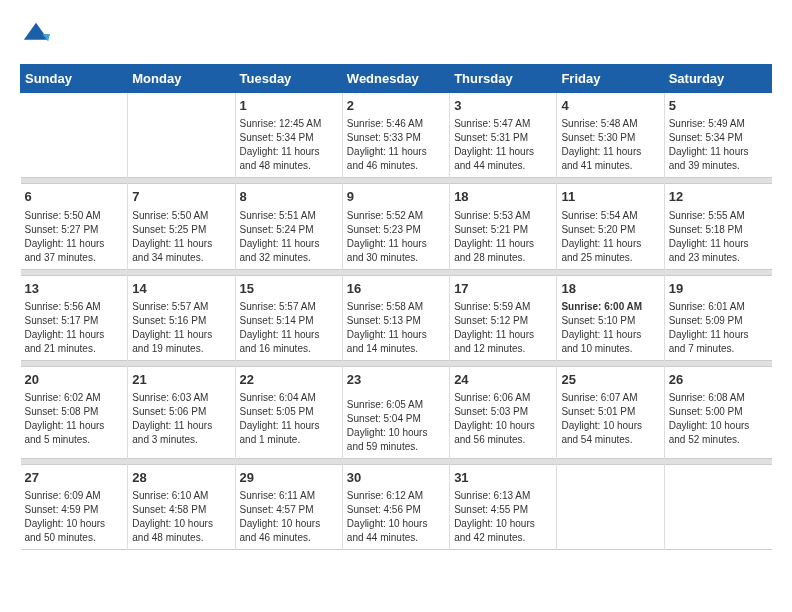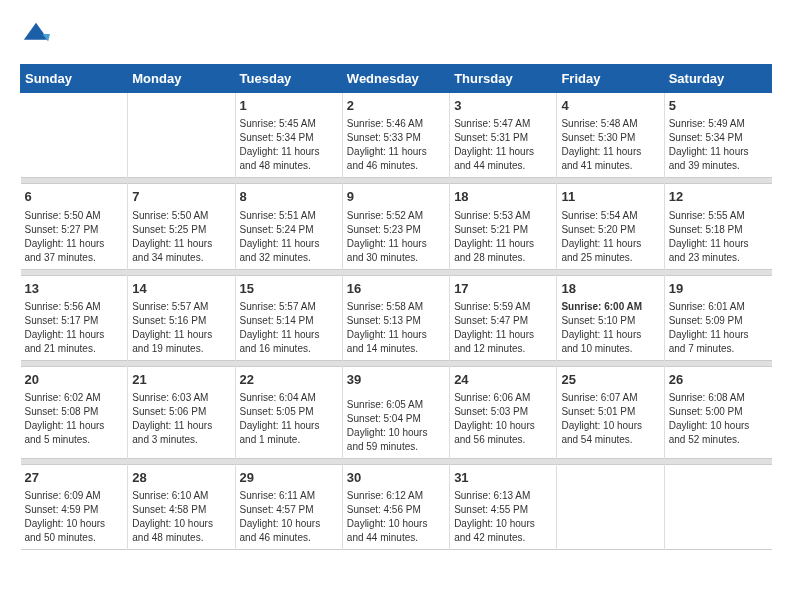--- a/index.html
+++ b/index.html
@@ -133,21 +133,21 @@
         <th>Friday</th>
         <th>Saturday</th>
       </tr>
   </thead>
   <tbody id="calendar-body">
   <tr>
         <td class="empty"></td>
         <td class="empty"></td>
         <td>
           <span class="day-number">1</span>
-          <span style="display: block;">Sunrise: 5:45 AM</span>
+          <span style="display: block;">Sunrise: 12:45 AM</span>
           <span style="display: block;">Sunset: 5:34 PM</span>
           <span style="display: block;">Daylight: 11 hours</span>
           <span style="display: block;">and 48 minutes.</span>
         </td>
         <td>
           <span class="day-number">2</span>
           <span style="display: block;">Sunrise: 5:46 AM</span>
           <span style="display: block;">Sunset: 5:33 PM</span>
           <span style="display: block;">Daylight: 11 hours</span>
           <span style="display: block;">and 46 minutes.</span>
@@ -256,21 +256,21 @@
         <td>
           <span class="day-number">16</span>
           <span style="display: block;">Sunrise: 5:58 AM</span>
           <span style="display: block;">Sunset: 5:13 PM</span>
           <span style="display: block;">Daylight: 11 hours</span>
           <span style="display: block;">and 14 minutes.</span>
         </td>
         <td>
           <span class="day-number">17</span>
           <span style="display: block;">Sunrise: 5:59 AM</span>
-          <span style="display: block;">Sunset: 5:47 PM</span>
+          <span style="display: block;">Sunset: 5:12 PM</span>
           <span style="display: block;">Daylight: 11 hours</span>
           <span style="display: block;">and 12 minutes.</span>
         </td>
         <td>
           <span class="day-number">18</span>
           <span style="display: block; font-weight: bold;">Sunrise: 6:00 AM</span>
           <span style="display: block;">Sunset: 5:10 PM</span>
           <span style="display: block;">Daylight: 11 hours</span>
           <span style="display: block;">and 10 minutes.</span>
         </td>
@@ -301,21 +301,21 @@
           <span style="display: block;">and 3 minutes.</span>
         </td>
         <td>
           <span class="day-number">22</span>
           <span style="display: block;">Sunrise: 6:04 AM</span>
           <span style="display: block;">Sunset: 5:05 PM</span>
           <span style="display: block;">Daylight: 11 hours</span>
           <span style="display: block;">and 1 minute.</span>
         </td>
         <td>
-          <span class="day-number">39</span>
+          <span class="day-number">23</span>
           <span style="display: block; margin-top: 9px;">Sunrise: 6:05 AM</span>
           <span style="display: block;">Sunset: 5:04 PM</span>
           <span style="display: block;">Daylight: 10 hours</span>
           <span style="display: block;">and 59 minutes.</span>
         </td>
         <td>
           <span class="day-number">24</span>
           <span style="display: block;">Sunrise: 6:06 AM</span>
           <span style="display: block;">Sunset: 5:03 PM</span>
           <span style="display: block;">Daylight: 10 hours</span>

